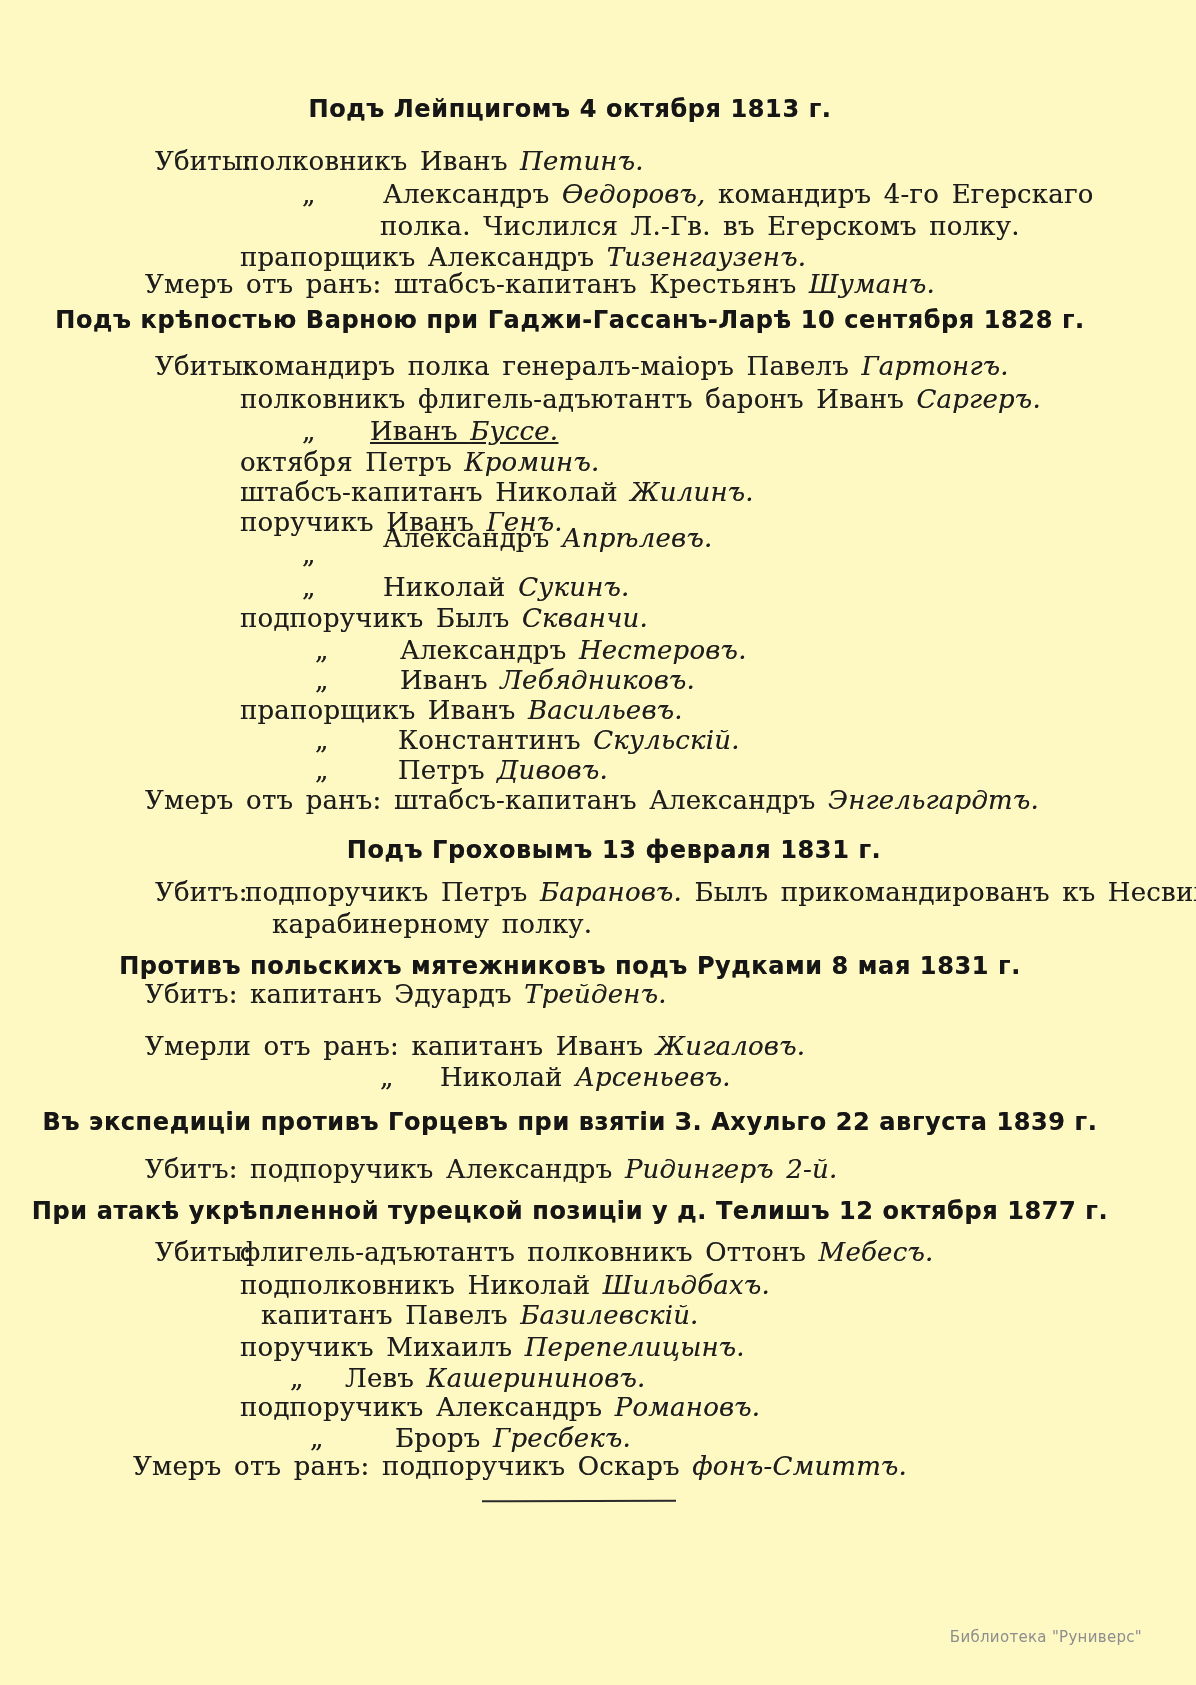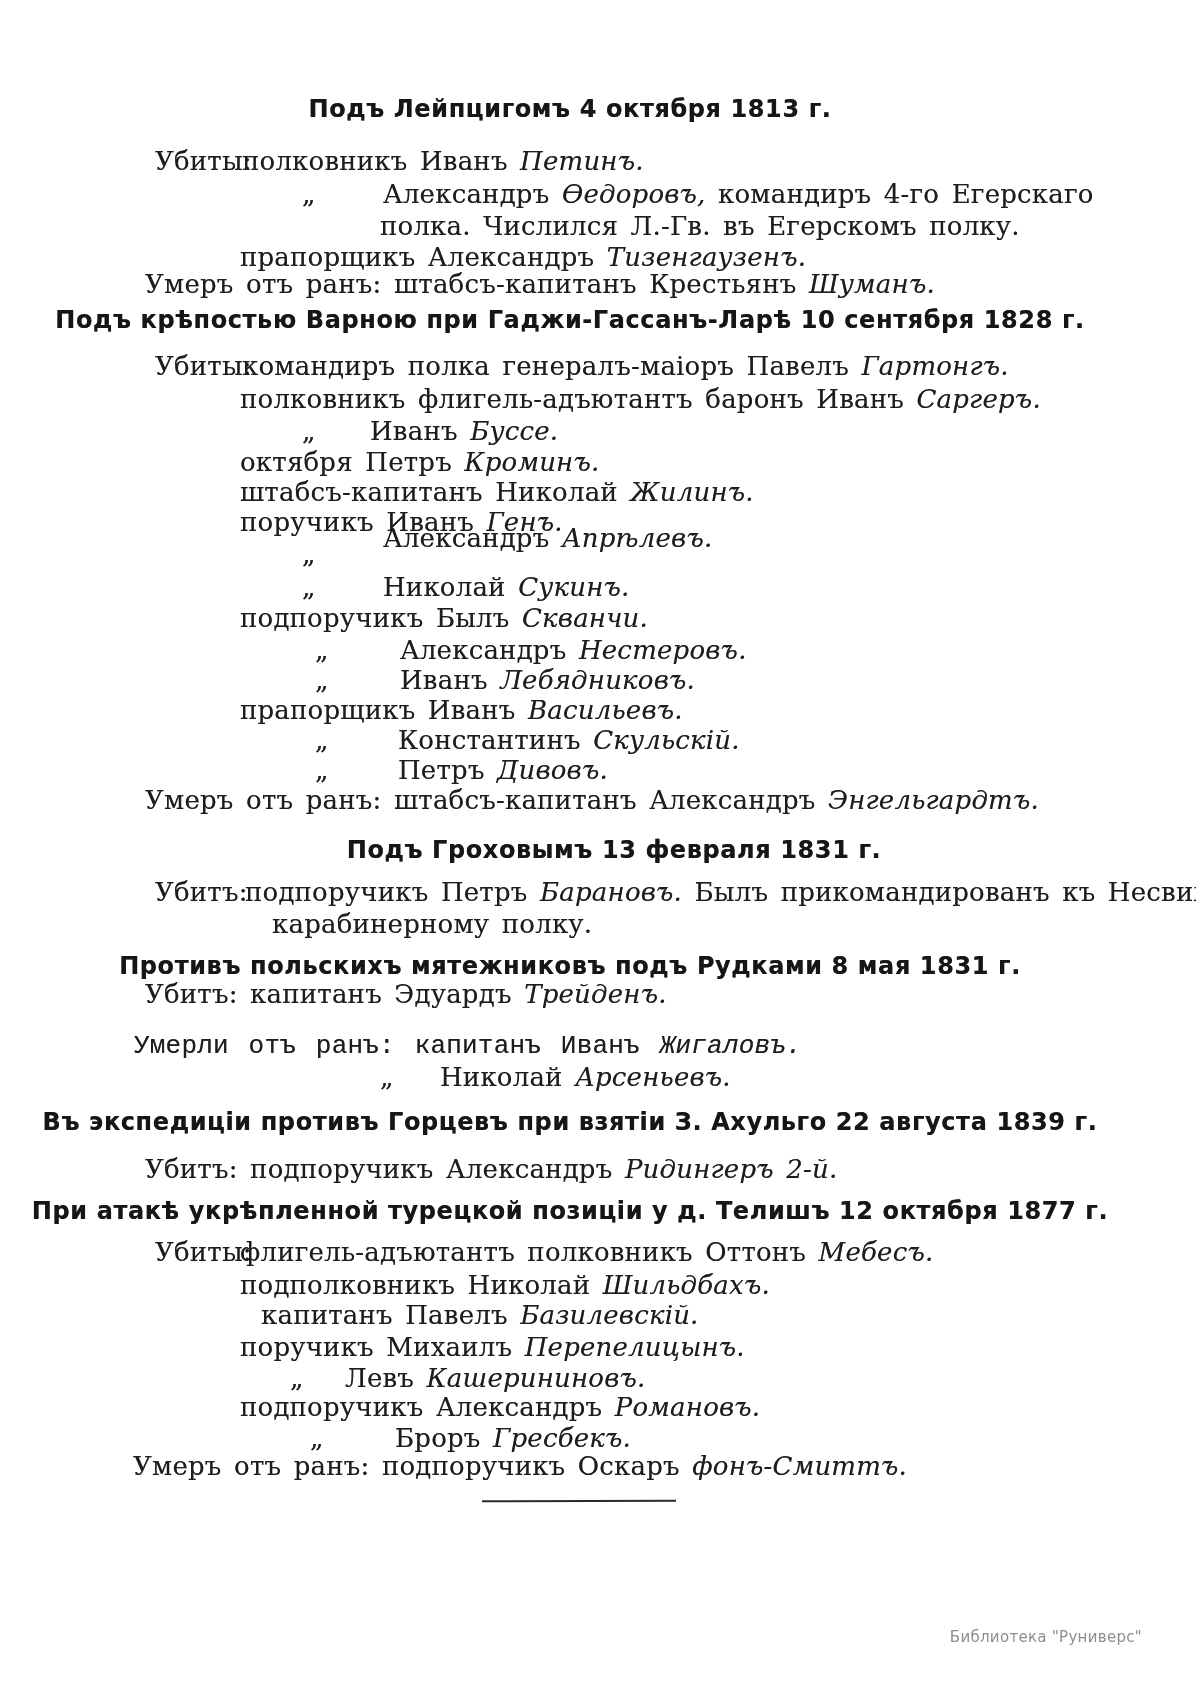--- a/index.html
+++ b/index.html
@@ -44,39 +44,39 @@
     position:absolute;
     right:54px;top:1628px;
     font-family:"DejaVu Sans","Liberation Sans",sans-serif;
     font-size:15px;
     letter-spacing:0.3px;
   }
 </style>
 </head>
 <body>
 
-<div class="page" style="background: #ffffff; color: rgb(29, 29, 29);">
+<div class="page" style="background: #fef9c3; color: rgb(29, 29, 29);">
   <main id="content">
       <section>
         <div class="h" style="top: 95px;">Подъ Лейпцигомъ 4 октября 1813 г.</div>
         <div class="chunk" style="left: 155px; top: 147px;"><span class="rm">Убиты:</span></div>
         <div class="chunk" style="left: 242px; top: 147px;"><span class="rm">полковникъ Иванъ </span><span class="it">Петинъ.</span></div>
         <div class="chunk ditto" style="left: 302px; top: 180px;"><span class="rm">„</span></div>
         <div class="chunk" style="left: 383px; top: 180px;"><span class="rm">Александръ </span><span class="it">Ѳедоровъ,</span><span class="rm"> командиръ 4-го Егерскаго</span></div>
         <div class="chunk" style="left: 380px; top: 212px;"><span class="rm">полка. Числился Л.-Гв. въ Егерскомъ полку.</span></div>
         <div class="chunk" style="left: 240px; top: 243px;"><span class="rm">прапорщикъ Александръ </span><span class="it">Тизенгаузенъ.</span></div>
         <div class="chunk" style="left: 145px; top: 270px;"><span class="rm">Умеръ отъ ранъ: штабсъ-капитанъ Крестьянъ </span><span class="it">Шуманъ.</span></div>
       </section>
       <section>
         <div class="h" style="top: 306px;">Подъ крѣпостью Варною при Гаджи-Гассанъ-Ларѣ 10 сентября 1828 г.</div>
         <div class="chunk" style="left: 155px; top: 352px;"><span class="rm">Убиты:</span></div>
         <div class="chunk" style="left: 242px; top: 352px;"><span class="rm">командиръ полка генералъ-маіоръ Павелъ </span><span class="it">Гартонгъ.</span></div>
         <div class="chunk" style="left: 240px; top: 385px;"><span class="rm">полковникъ флигель-адъютантъ баронъ Иванъ </span><span class="it">Саргеръ.</span></div>
         <div class="chunk ditto" style="left: 302px; top: 417px;"><span class="rm">„</span></div>
-        <div class="chunk" style="left: 370px; top: 417px;"><span class="rm">Иванъ </span><span class="it">Буссе.</span></div>
+        <div class="chunk" style="left: 370px; top: 417px; text-decoration: underline;"><span class="rm">Иванъ </span><span class="it">Буссе.</span></div>
         <div class="chunk" style="left: 240px; top: 448px;"><span class="rm">октября Петръ </span><span class="it">Кроминъ.</span></div>
         <div class="chunk" style="left: 240px; top: 478px;"><span class="rm">штабсъ-капитанъ Николай </span><span class="it">Жилинъ.</span></div>
         <div class="chunk" style="left: 240px; top: 508px;"><span class="rm">поручикъ Иванъ </span><span class="it">Генъ.</span></div>
         <div class="chunk ditto" style="left: 302px; top: 540px;"><span class="rm">„</span></div>
         <div class="chunk" style="left: 383px; top: 524px;"><span class="rm">Александръ </span><span class="it">Апрѣлевъ.</span></div>
         <div class="chunk ditto" style="left: 302px; top: 573px;"><span class="rm">„</span></div>
         <div class="chunk" style="left: 383px; top: 573px;"><span class="rm">Николай </span><span class="it">Сукинъ.</span></div>
         <div class="chunk" style="left: 240px; top: 604px;"><span class="rm">подпоручикъ Былъ </span><span class="it">Скванчи.</span></div>
         <div class="chunk ditto" style="left: 315px; top: 636px;"><span class="rm">„</span></div>
         <div class="chunk" style="left: 400px; top: 636px;"><span class="rm">Александръ </span><span class="it">Нестеровъ.</span></div>
@@ -91,21 +91,21 @@
       </section>
       <section>
         <div class="h" style="top: 836px; margin-left: 44px;">Подъ Гроховымъ 13 февраля 1831 г.</div>
         <div class="chunk" style="left: 155px; top: 878px;"><span class="rm">Убитъ:</span></div>
         <div class="chunk" style="left: 245px; top: 878px;"><span class="rm">подпоручикъ Петръ </span><span class="it">Барановъ.</span><span class="rm"> Былъ прикомандированъ къ Несвижскому</span></div>
         <div class="chunk" style="left: 272px; top: 910px;"><span class="rm">карабинерному полку.</span></div>
       </section>
       <section>
         <div class="h" style="top: 952px;">Противъ польскихъ мятежниковъ подъ Рудками 8 мая 1831 г.</div>
         <div class="chunk" style="left: 145px; top: 980px;"><span class="rm">Убитъ: капитанъ Эдуардъ </span><span class="it">Трейденъ.</span></div>
-        <div class="chunk" style="left: 134px; top: 1032px; font-family: Liberation Mono, monospace;"><span class="rm">Умерли отъ ранъ: капитанъ Иванъ </span><span class="it">Жигаловъ.</span></div>
+        <div class="chunk" style="left: 145px; top: 1032px;"><span class="rm">Умерли отъ ранъ: капитанъ Иванъ </span><span class="it">Жигаловъ.</span></div>
         <div class="chunk ditto" style="left: 380px; top: 1063px;"><span class="rm">„</span></div>
         <div class="chunk" style="left: 440px; top: 1063px;"><span class="rm">Николай </span><span class="it">Арсеньевъ.</span></div>
       </section>
       <section>
         <div class="h" style="top: 1108px;">Въ экспедиціи противъ Горцевъ при взятіи З. Ахульго 22 августа 1839 г.</div>
         <div class="chunk" style="left: 145px; top: 1155px;"><span class="rm">Убитъ: подпоручикъ Александръ </span><span class="it">Ридингеръ 2-й.</span></div>
       </section>
       <section>
         <div class="h" style="top: 1197px;">При атакѣ укрѣпленной турецкой позиціи у д. Телишъ 12 октября 1877 г.</div>
         <div class="chunk" style="left: 155px; top: 1238px;"><span class="rm">Убиты:</span></div>

